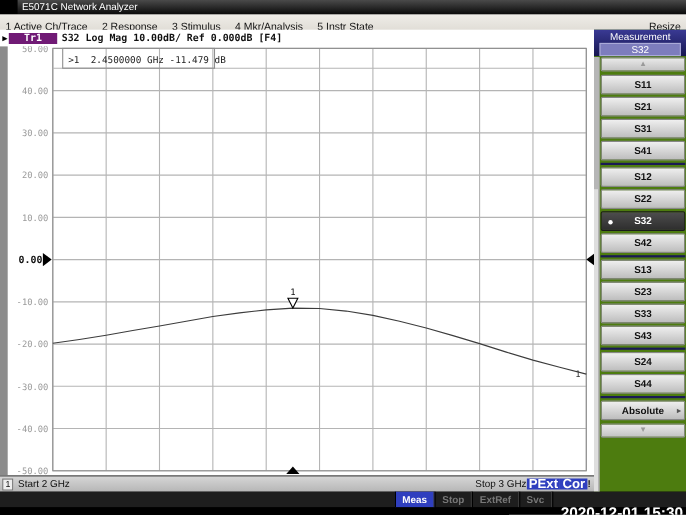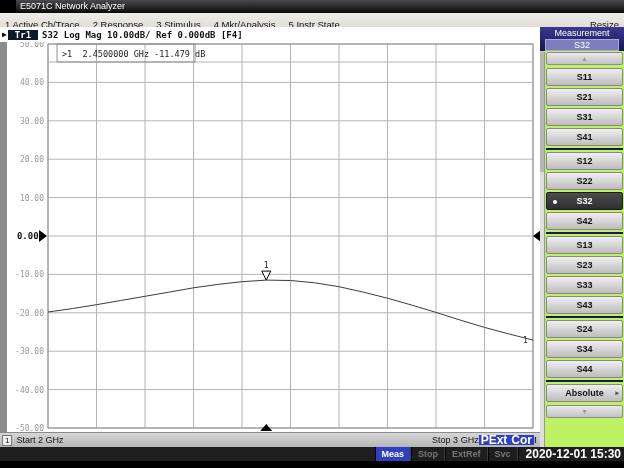--- a/index.html
+++ b/index.html
@@ -6,37 +6,37 @@
   body{width:624px;height:468px;position:relative;background:#000;font-family:"Liberation Sans",sans-serif;overflow:hidden;}
 
   .titlebar{position:absolute;left:16px;top:0;width:624px;height:13px;background:linear-gradient(#4a4a4a,#0a0a0a);color:#fff;font-size:9px;line-height:13px;padding-left:4px;box-sizing:border-box;}
 
   .menubar{position:absolute;left:0;top:13px;width:624px;height:24px;background:linear-gradient(#efede8,#d8d4cc);border-bottom:1px solid #9a9a9a;box-sizing:border-box;display:flex;align-items:center;gap:13px;padding:0 5px;font-size:9.5px;color:#111;}
   .menubar .spacer{margin-left:auto;}
 
   .channel{position:absolute;left:0;top:27px;width:540px;height:405px;background:#fff;}
   .trace-line{height:15px;display:flex;align-items:center;font-family:"DejaVu Sans Mono",monospace;font-size:9px;font-weight:bold;color:#111;}
   .tr-pointer{font-size:8px;margin:0 1px 0 2px;color:#000;}
-  .tr-badge{background:#0f172a;color:#fff;padding:0 7px;margin-right:4px;}
+  .tr-badge{background:#701a75;color:#fff;padding:0 14px;margin-right:4px;}
   #plot{position:absolute;left:0;top:15px;}
 
   .stimbar{position:absolute;left:0;top:432px;width:540px;height:15px;background:linear-gradient(#d6d6d6,#b6b6b6);border-top:1px solid #8a8a8a;box-sizing:border-box;font-size:9px;color:#111;}
   .stim-left{position:absolute;left:2px;top:1px;display:flex;align-items:center;gap:4px;height:12px;}
   .chan-box{border:1px solid #777;background:#eee;font-size:8px;line-height:9px;padding:0 2px;}
   .stim-center{position:absolute;left:226px;top:14px;}
   .stim-right{position:absolute;right:3px;top:1px;display:flex;align-items:center;gap:0;height:12px;}
   .badge{background:#2f3fbf;color:#fff;font-size:12px;font-weight:bold;padding:0 2px;line-height:10px;}
   .warn{font-size:9px;font-weight:bold;color:#222;}
 
   .statusbar{position:absolute;left:0;top:447px;width:624px;height:14px;background:#1e1e1e;display:flex;justify-content:flex-end;align-items:stretch;font-size:9px;font-weight:bold;color:#777;}
   .sb-item{padding:1px 6px;line-height:12px;border-left:1px solid #000;border-right:1px solid #3c3c3c;}
   .sb-item.active{background:#2f3fbf;color:#fff;}
-  .sb-date{color:#fff;font-size:12px;line-height:14px;padding:0 3px 0 7px;border-left:1px solid #000;}
+  .sb-date{color:#fff;font-size:14px;line-height:14px;padding:12px 3px 0 7px;border-left:1px solid #000;}
 
-  .softpanel{position:absolute;left:540px;top:27px;width:84px;height:420px;background:#bef264;box-sizing:border-box;}
+  .softpanel{position:absolute;left:540px;top:27px;width:84px;height:420px;background:#4d7c0f;box-sizing:border-box;}
   .sp-header{height:24px;background:linear-gradient(#3a3a94,#161650);color:#fff;text-align:center;font-size:9px;padding-top:1px;box-sizing:border-box;}
   .sp-headval{margin:1px 5px 0 5px;background:#7d7dbd;border:1px solid #aaaad8;color:#fff;font-size:9px;line-height:10px;height:10px;}
   .sp-scroll{position:absolute;left:0;top:25px;width:5px;height:395px;background:#dedede;border-right:1px solid #979797;box-sizing:border-box;}
   .sp-scroll .thumb{position:absolute;left:0;top:0;width:4px;height:120px;background:#b6b6b6;}
   .sp-keys{position:absolute;left:6px;top:25px;width:77px;}
   .arrow-key{height:13px;margin-bottom:3px;background:linear-gradient(#e9e9e9,#c3c3c3);border:1px solid #8d8d8d;border-radius:2px;text-align:center;font-size:7px;line-height:12px;color:#9a9a9a;box-sizing:border-box;}
   .skey{position:relative;height:18px;margin-bottom:2px;background:linear-gradient(#efefef,#bdbdbd);border:1px solid #878787;border-radius:2px;display:flex;align-items:center;justify-content:center;font-size:9px;font-weight:bold;color:#111;box-sizing:border-box;}
   .skey.selected{background:linear-gradient(#4d4d4d,#2e2e2e);border-color:#1a1a1a;color:#fff;}
   .skey .dot{position:absolute;left:6px;top:7px;width:4px;height:4px;border-radius:50%;background:#fff;}
   .skey .sub-arrow{position:absolute;right:3px;top:4px;font-size:7px;color:#555;}
@@ -147,21 +147,20 @@
         <div class="skey">S22</div>
         <div class="skey selected">S32<span class="dot"></span></div>
         <div class="skey">S42</div>
         <div class="sep"></div>
         <div class="skey">S13</div>
         <div class="skey">S23</div>
         <div class="skey">S33</div>
         <div class="skey">S43</div>
         <div class="sep"></div>
         <div class="skey">S24</div>
-        <div class="skey">S34</div>
         <div class="skey">S44</div>
         <div class="sep"></div>
         <div class="skey">Absolute<span class="sub-arrow">▸</span></div>
       </div>
     <div class="arrow-key" style="margin-top:3px;"><span>▼</span></div>
   </div>
 </div>
 
 <div class="statusbar">
   <span id="sb-items" style="display:flex;">

